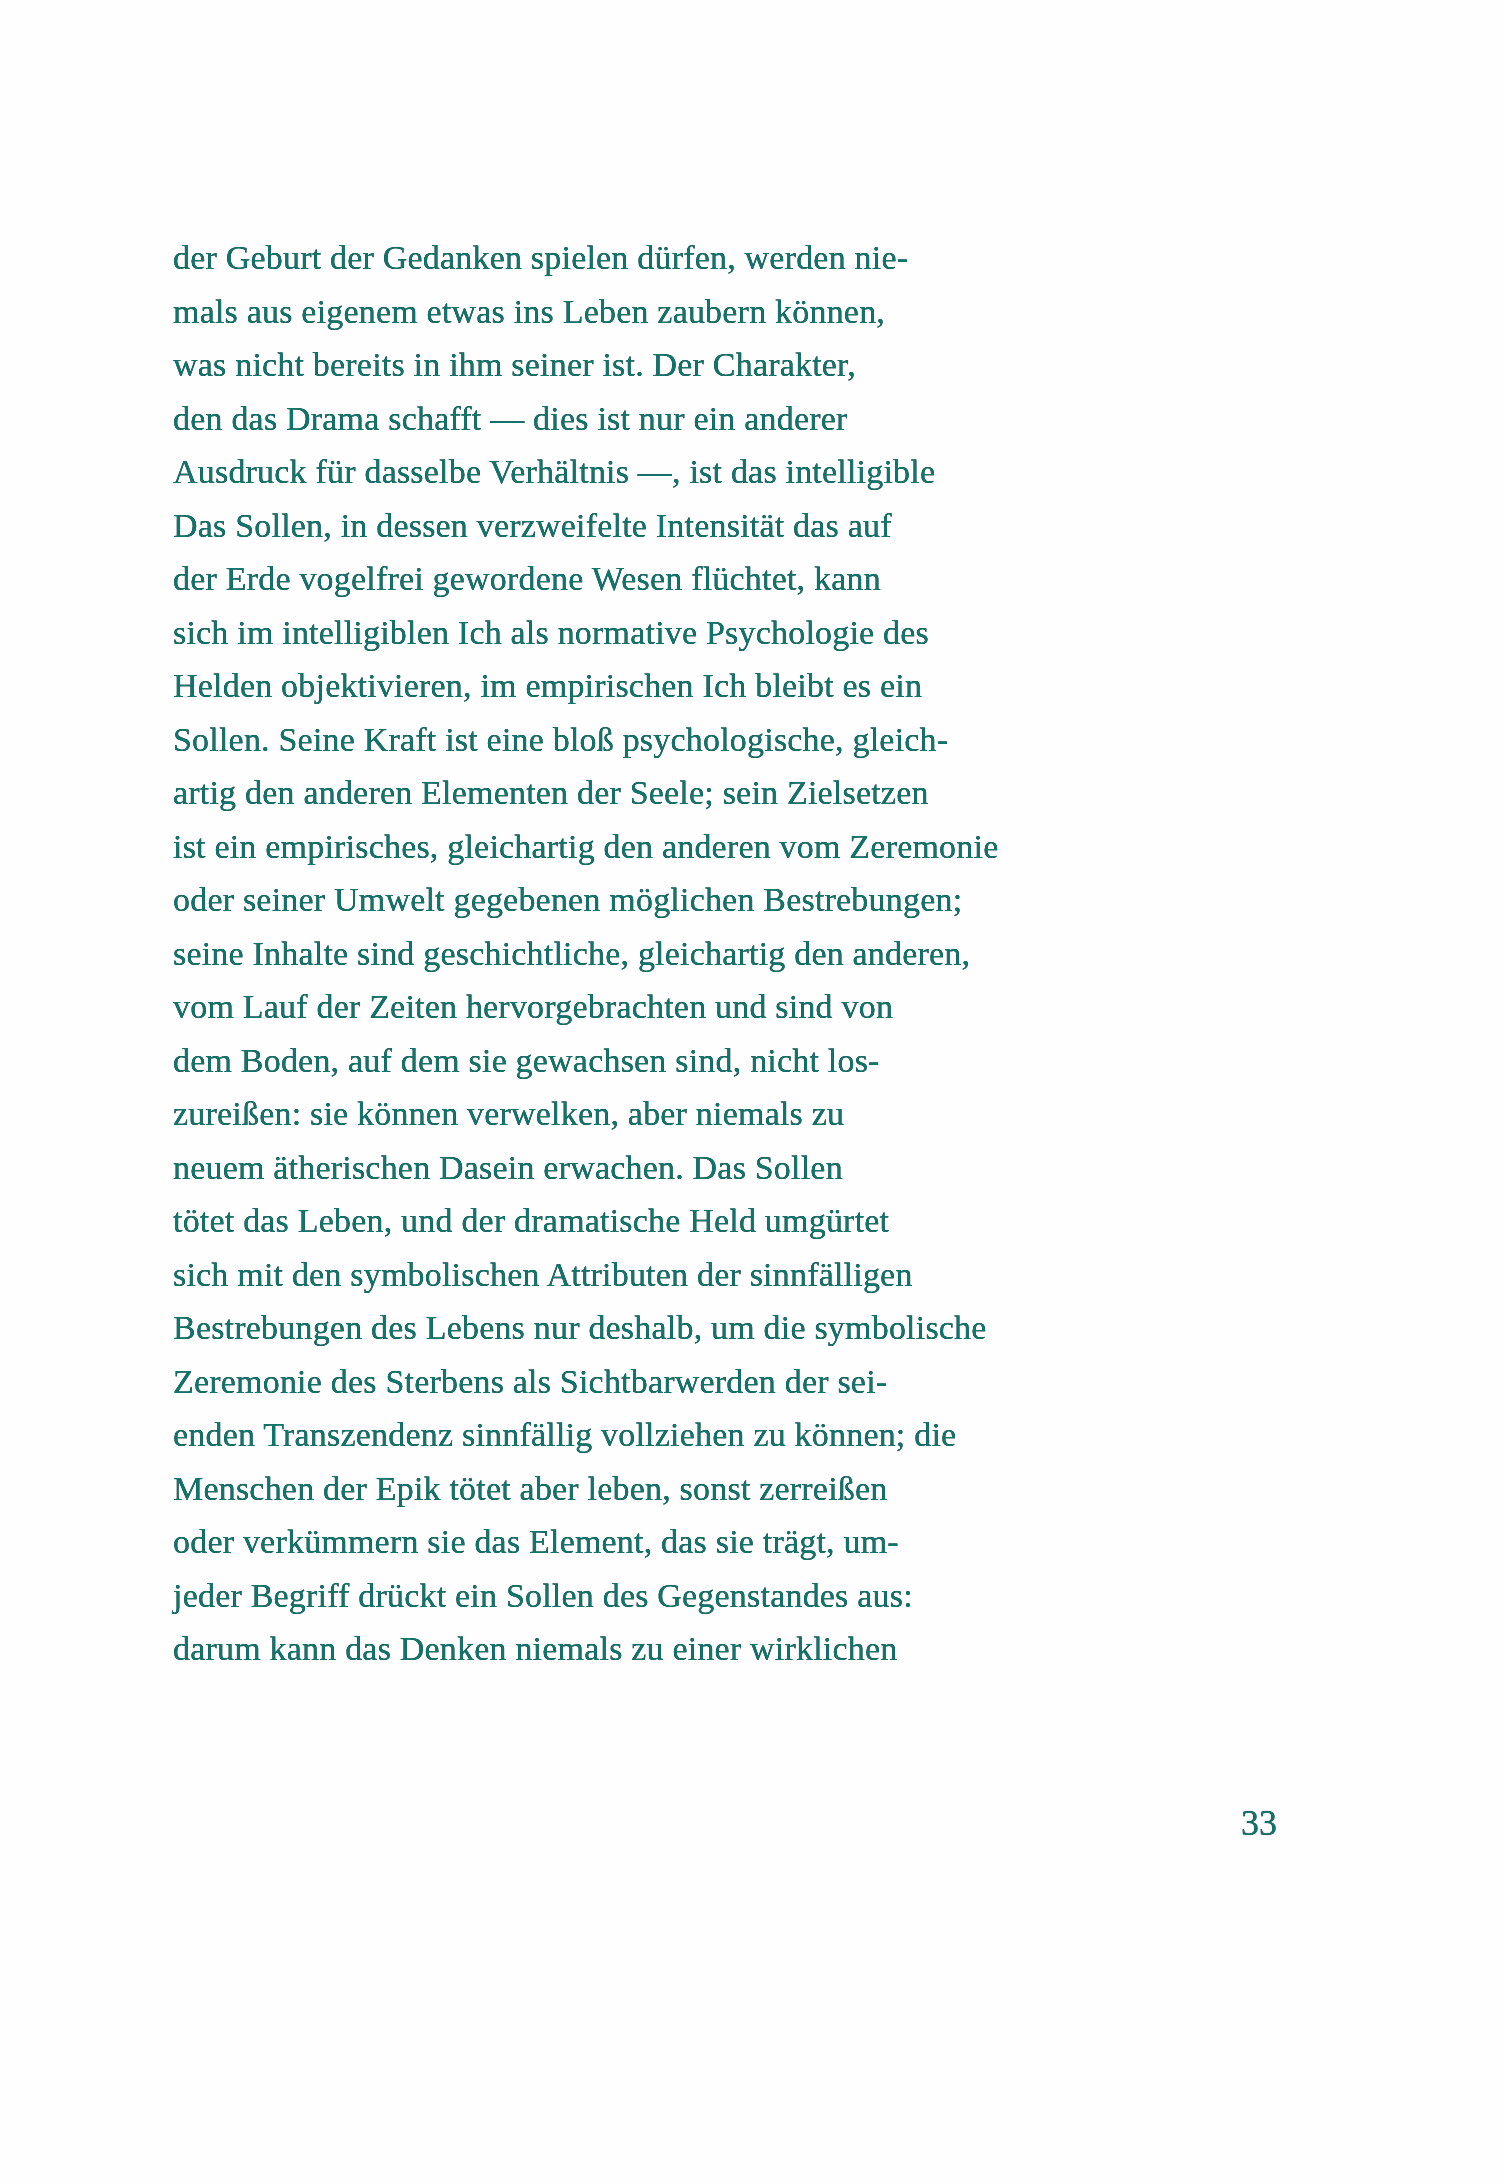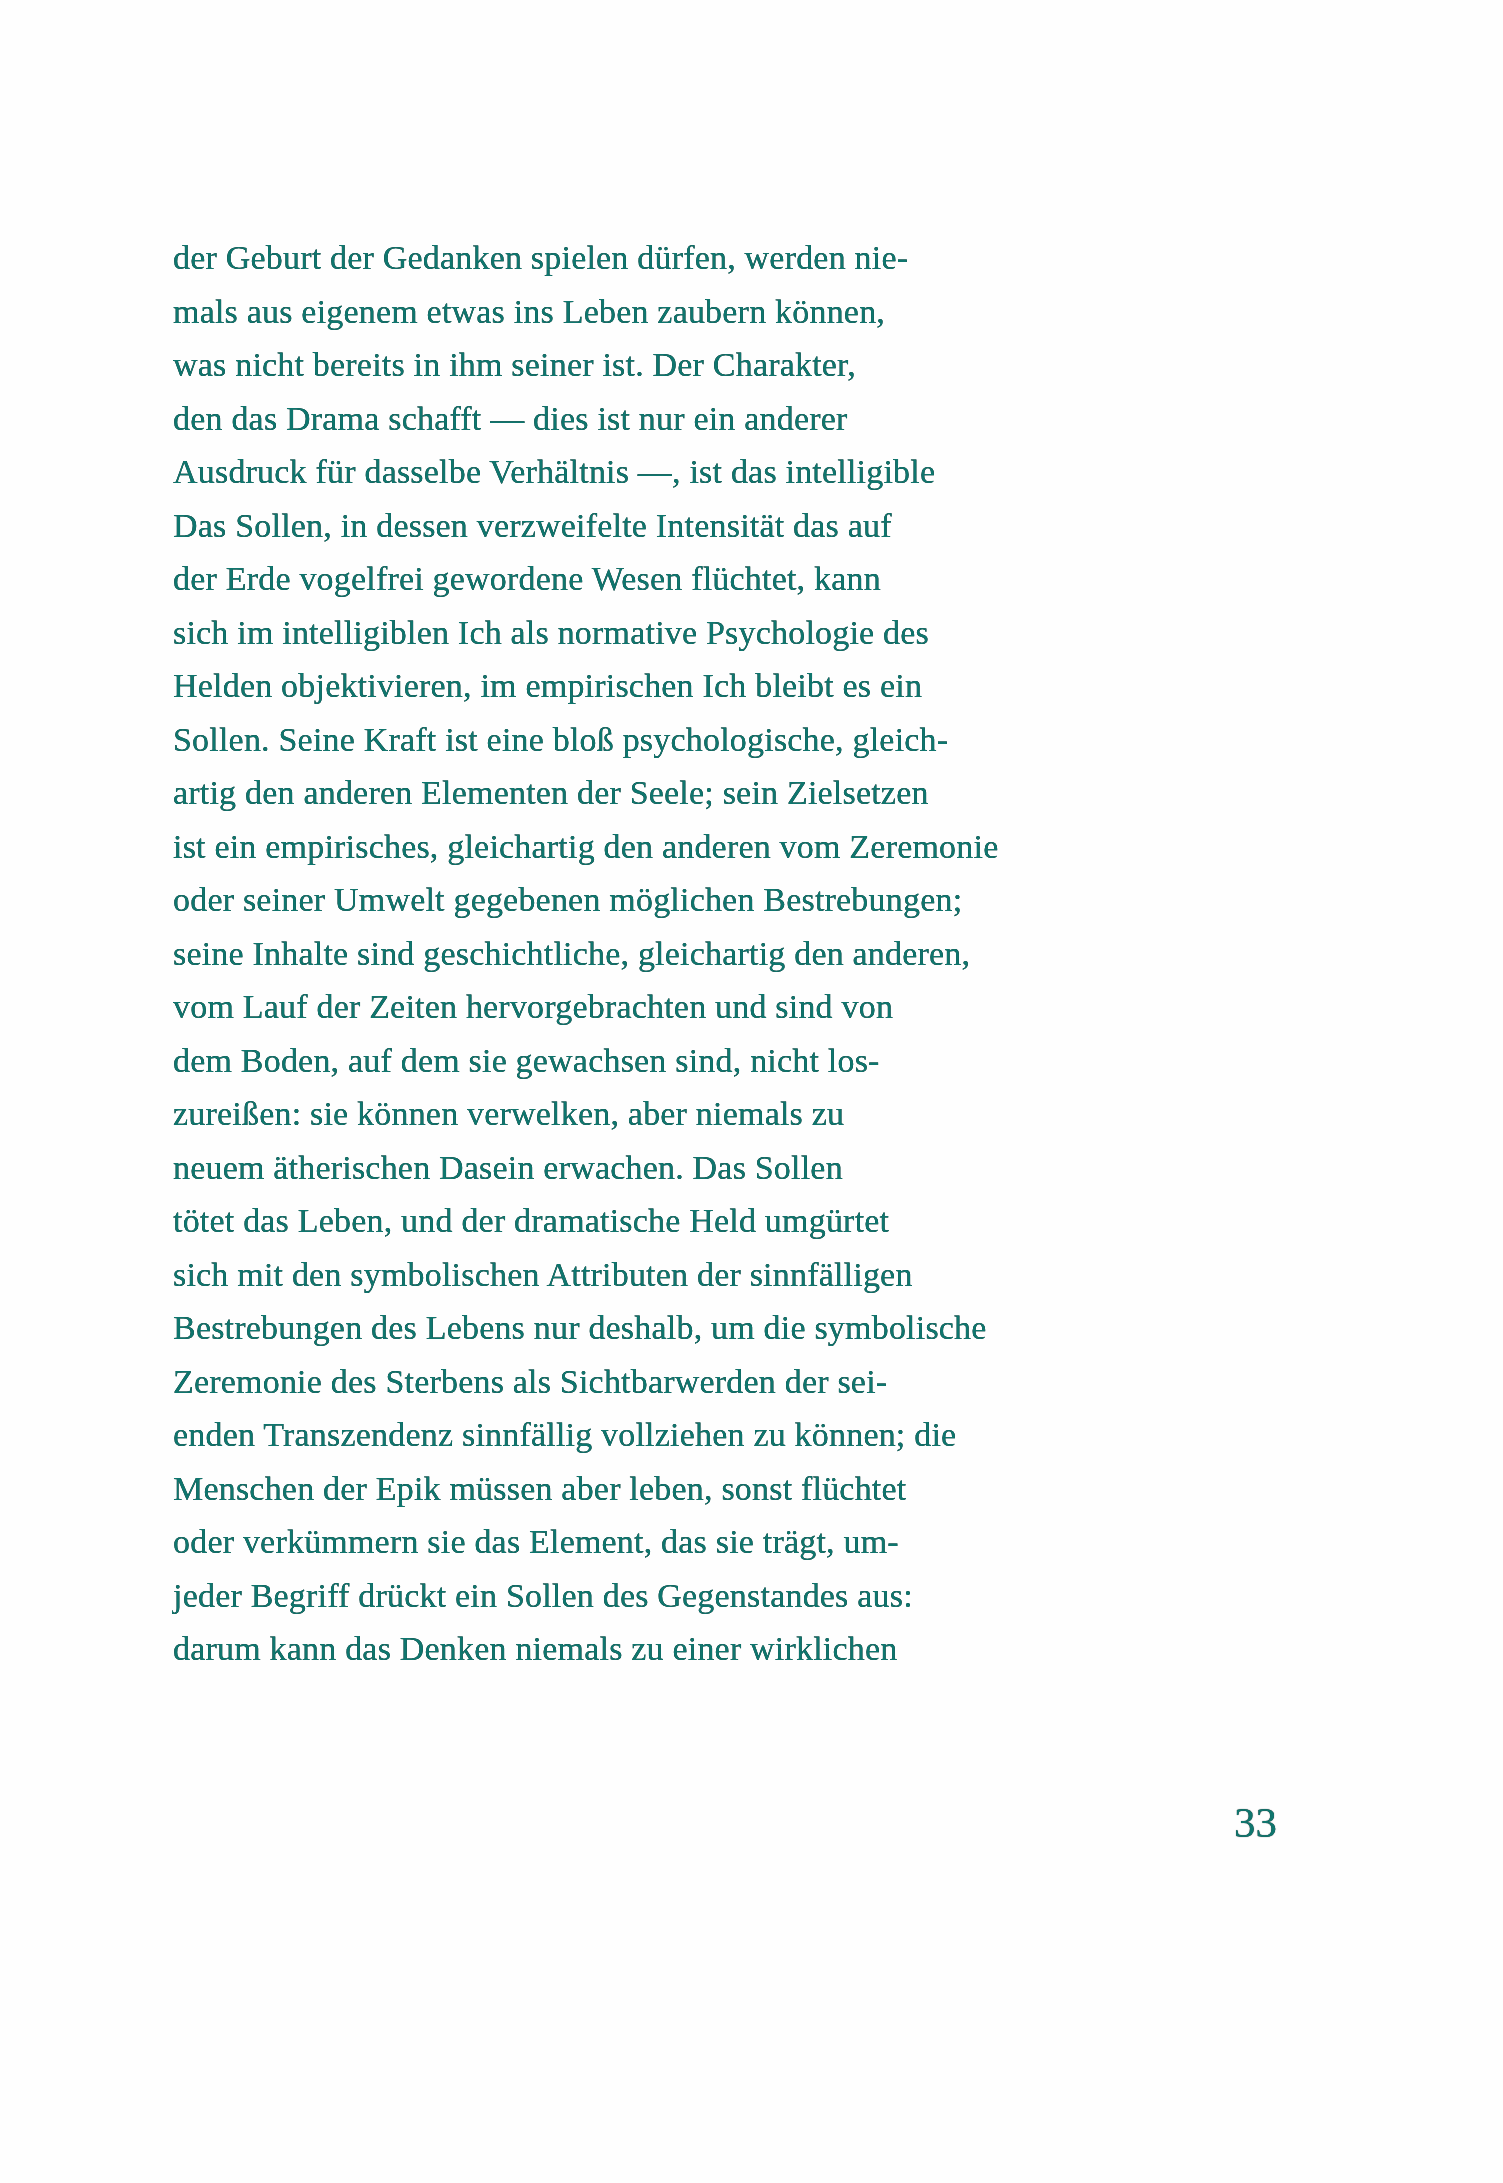--- a/index.html
+++ b/index.html
@@ -37,21 +37,21 @@
     content: "";
     display: inline-block;
     width: 100%;
   }
   .page-number {
     position: absolute;
     left: 173px;
     top: 1799px;
     width: 1104px;
     text-align: right;
-    font-size: 43px;
+    font-size: 36px;
     line-height: 48px;
     text-shadow: 0 0 0.8px #0d0d0d;
   }
 </style>
 </head>
 <body>
 
 <div class="scan-page">
   <div class="text-block">
     <div class="line">der Geburt der Gedanken spielen dürfen, werden nie-</div>
@@ -70,19 +70,19 @@
     <div class="line">seine Inhalte sind geschichtliche, gleichartig den anderen,</div>
     <div class="line">vom Lauf der Zeiten hervorgebrachten und sind von</div>
     <div class="line">dem Boden, auf dem sie gewachsen sind, nicht los-</div>
     <div class="line">zureißen: sie können verwelken, aber niemals zu</div>
     <div class="line">neuem ätherischen Dasein erwachen. Das Sollen</div>
     <div class="line">tötet das Leben, und der dramatische Held umgürtet</div>
     <div class="line">sich mit den symbolischen Attributen der sinnfälligen</div>
     <div class="line">Bestrebungen des Lebens nur deshalb, um die symbolische</div>
     <div class="line">Zeremonie des Sterbens als Sichtbarwerden der sei-</div>
     <div class="line">enden Transzendenz sinnfällig vollziehen zu können; die</div>
-    <div class="line">Menschen der Epik müssen aber leben, sonst flüchtet</div>
+    <div class="line">Menschen der Epik tötet aber leben, sonst zerreißen</div>
     <div class="line">oder verkümmern sie das Element, das sie trägt, um-</div>
     <div class="line">jeder Begriff drückt ein Sollen des Gegenstandes aus:</div>
     <div class="line">darum kann das Denken niemals zu einer wirklichen</div>
   </div>
   <div class="page-number">33</div>
 </div>
 
 </body></html>

